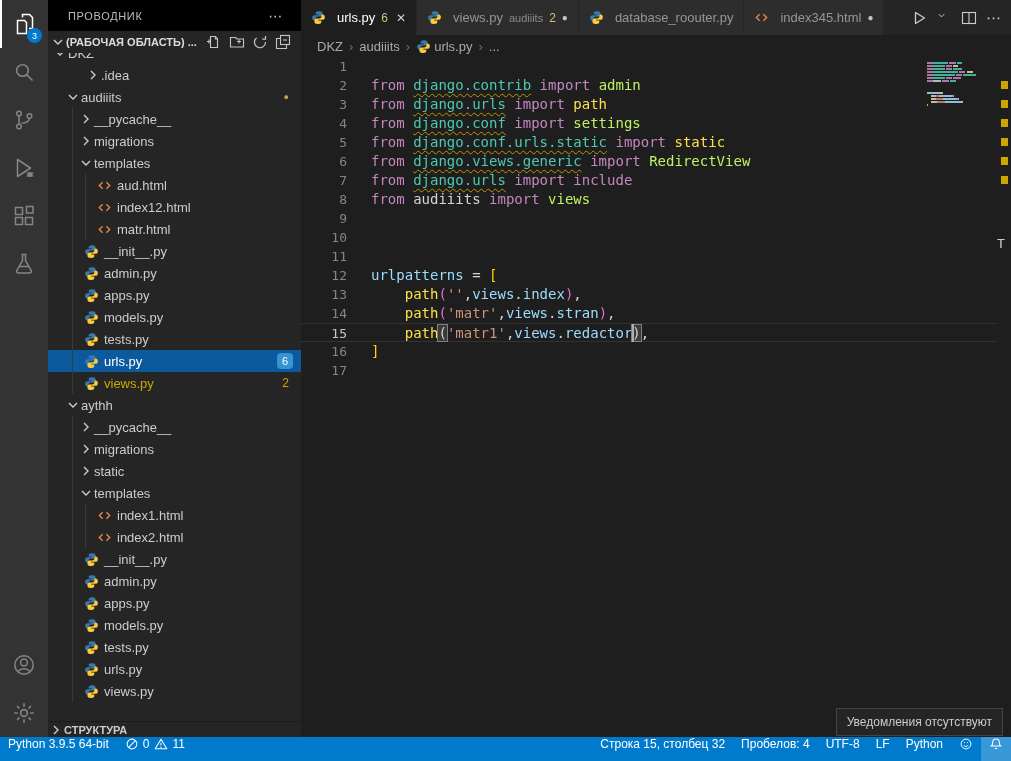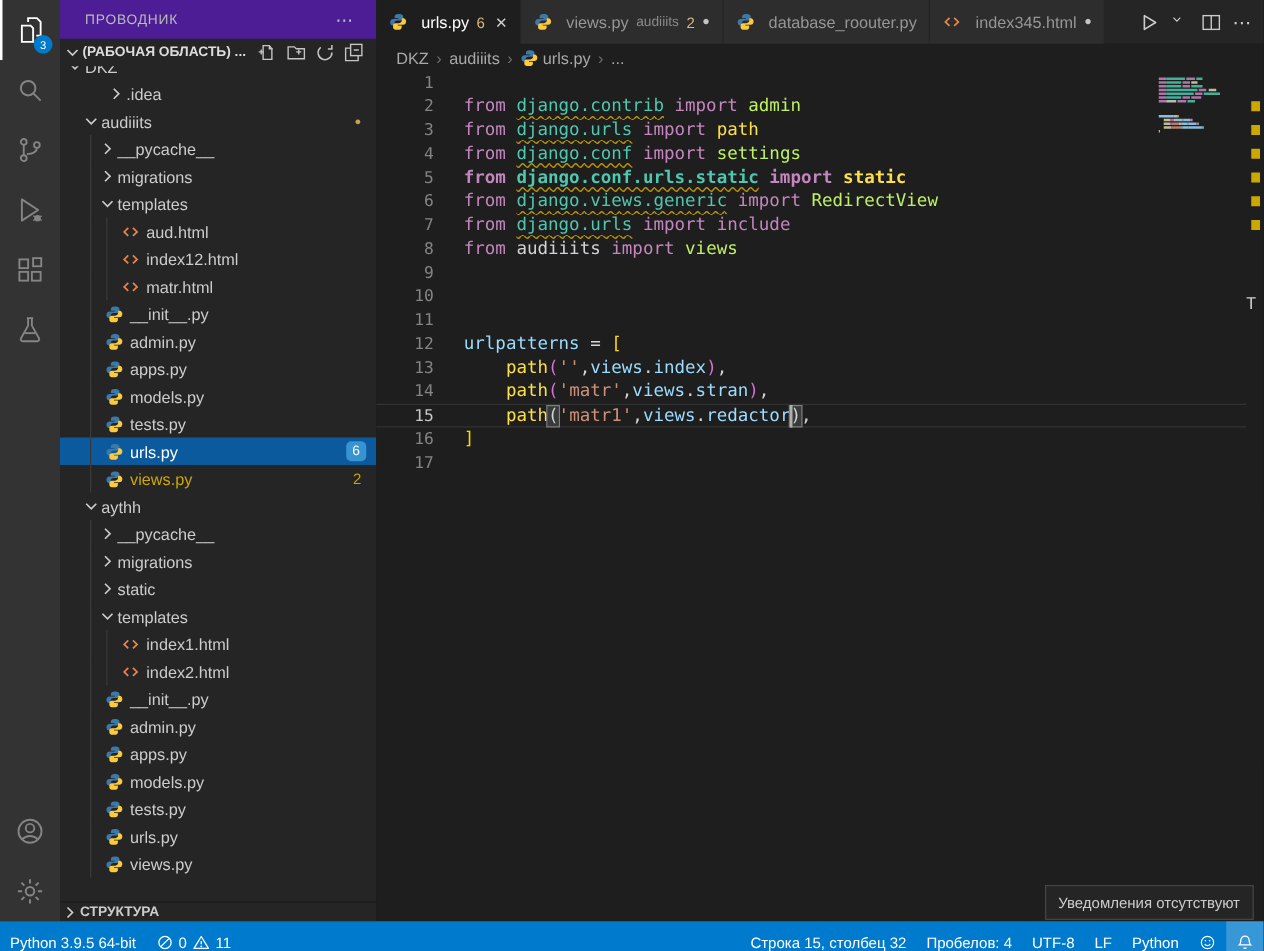--- a/index.html
+++ b/index.html
@@ -8,21 +8,21 @@
 
   
   .activity-bar{position:absolute;left:0;top:0;width:48px;height:737px;background:#333333;display:flex;flex-direction:column;align-items:stretch}
   .ab-item{width:48px;height:48px;display:flex;align-items:center;justify-content:center;color:#858585;position:relative;cursor:pointer}
   .ab-item.active{color:#ffffff;border-left:2px solid #ffffff}
   .ab-item svg{width:24px;height:24px}
   .ab-badge{position:absolute;right:6px;bottom:5px;background:#007acc;color:#fff;font-size:9px;min-width:15px;height:15px;border-radius:8px;display:flex;align-items:center;justify-content:center;padding:0 3px}
 
   
   .sidebar{position:absolute;left:48px;top:0;width:253px;height:737px;background:#252526;overflow:hidden}
-  .sb-title{height:31px;display:flex;align-items:center;justify-content:space-between;padding:0 18px 0 20px;font-size:11px;color:#bbbbbb;letter-spacing:.06em;position:relative;z-index:4;background:#4c1d95}
+  .sb-title{height:31px;display:flex;align-items:center;justify-content:space-between;padding:0 18px 0 20px;font-size:11px;color:#bbbbbb;letter-spacing:.06em;position:relative;z-index:4;background:#000000}
   .sb-more{color:#c5c5c5;cursor:pointer;font-size:14px}
   .ws-header{position:absolute;top:31px;left:0;right:0;height:22px;background:#252526;z-index:3;display:flex;align-items:center;font-size:11px;font-weight:bold;color:#dddddd;padding-left:2px}
   .ws-header .chev{color:#cccccc}
   .ws-actions{margin-left:auto;display:flex;gap:7px;padding-right:10px;color:#c5c5c5}
   .ws-actions .icon{width:16px;height:16px;cursor:pointer}
   .ws-actions svg,.chev svg{width:16px;height:16px;display:block}
   .tree{position:absolute;top:42px;left:0;right:0;z-index:1}
   .tree-row{height:22px;display:flex;align-items:center;position:relative;font-size:13px;color:#cccccc;cursor:pointer;white-space:nowrap}
   .tree-row.selected{background:#0b5a9e;color:#ffffff}
   .chev{width:16px;height:16px;flex:none;display:flex;align-items:center;justify-content:center}
@@ -76,21 +76,21 @@
   .cursor{position:absolute;top:0;width:1.5px;height:18px;background:#aeafad}
   .minimap{position:absolute;top:2px;right:14px;width:70px}
   .mm-line{height:2px;margin-bottom:1px;display:flex}
   .mm-tok{height:2px;flex:none}
   .ruler{position:absolute;top:0;right:0;width:14px;height:100%}
   .ruler-mark{position:absolute;right:3px;width:7px;background:#cca700}
   .artifact{position:absolute;left:997px;top:236px;color:#cccccc;font-size:13px;font-family:"DejaVu Sans Mono",monospace;z-index:5}
 
   
   .statusbar{position:absolute;left:0;bottom:0;width:1011px;height:24px;background:#007acc;color:#ffffff;display:flex;align-items:center;font-size:12px;z-index:6}
-  .sb-item{display:flex;align-items:flex-end;gap:5px;padding:0 8px;height:24px;cursor:pointer;white-space:nowrap}
+  .sb-item{display:flex;align-items:flex-start;gap:5px;padding:0 8px;height:24px;cursor:pointer;white-space:nowrap}
   .sb-item svg{width:14px;height:14px;display:block}
   .sb-item.highlight{background:rgba(255,255,255,.22)}
   .sb-right{margin-left:auto;display:flex;align-items:center}
   .prob-num{margin-left:-1px}
 
   .notif{position:absolute;right:8px;bottom:25px;background:#252526;border:1px solid #454545;color:#cccccc;font-size:12px;padding:6px 10px;z-index:10}
 </style>
 </head>
 <body>
 
@@ -581,21 +581,21 @@
         <span class="bc-item">
           <span>...</span>
         </span>
       </div>
     <div class="editor" id="editor">
       <div class="lines" id="lines">
           <div class="line"><span class="ln">1</span><span class="code" style="padding-left: 10px;"></span></div>
           <div class="line"><span class="ln">2</span><span class="code" style="padding-left: 10px;"><span class="tk-kw">from </span><span class="tk-modw">django.contrib</span><span class="tk-pl"> </span><span class="tk-kw">import</span><span class="tk-pl"> </span><span class="tk-mod">admin</span></span></div>
           <div class="line"><span class="ln">3</span><span class="code" style="padding-left: 10px;"><span class="tk-kw">from </span><span class="tk-modw">django.urls</span><span class="tk-pl"> </span><span class="tk-kw">import</span><span class="tk-pl"> </span><span class="tk-fn">path</span></span></div>
           <div class="line"><span class="ln">4</span><span class="code" style="padding-left: 10px;"><span class="tk-kw">from </span><span class="tk-modw">django.conf</span><span class="tk-pl"> </span><span class="tk-kw">import</span><span class="tk-pl"> </span><span class="tk-mod">settings</span></span></div>
-          <div class="line"><span class="ln">5</span><span class="code" style="padding-left: 10px; font-weight: bold;"><span class="tk-kw">from </span><span class="tk-modw">django.conf.urls.static</span><span class="tk-pl"> </span><span class="tk-kw">import</span><span class="tk-pl"> </span><span class="tk-fn">static</span></span></div>
+          <div class="line"><span class="ln">5</span><span class="code" style="padding-left: 10px;"><span class="tk-kw">from </span><span class="tk-modw">django.conf.urls.static</span><span class="tk-pl"> </span><span class="tk-kw">import</span><span class="tk-pl"> </span><span class="tk-fn">static</span></span></div>
           <div class="line"><span class="ln">6</span><span class="code" style="padding-left: 10px;"><span class="tk-kw">from </span><span class="tk-modw">django.views.generic</span><span class="tk-pl"> </span><span class="tk-kw">import</span><span class="tk-pl"> </span><span class="tk-mod">RedirectView</span></span></div>
           <div class="line"><span class="ln">7</span><span class="code" style="padding-left: 10px;"><span class="tk-kw">from </span><span class="tk-modw">django.urls</span><span class="tk-pl"> </span><span class="tk-kw">import</span><span class="tk-pl"> </span><span class="tk-kw">include</span></span></div>
           <div class="line"><span class="ln">8</span><span class="code" style="padding-left: 10px;"><span class="tk-kw">from </span><span class="tk-pl">audiiits</span><span class="tk-pl"> </span><span class="tk-kw">import</span><span class="tk-pl"> </span><span class="tk-mod">views</span></span></div>
           <div class="line"><span class="ln">9</span><span class="code" style="padding-left: 10px;"></span></div>
           <div class="line"><span class="ln">10</span><span class="code" style="padding-left: 10px;"></span></div>
           <div class="line"><span class="ln">11</span><span class="code" style="padding-left: 10px;"></span></div>
           <div class="line"><span class="ln">12</span><span class="code" style="padding-left: 10px;"><span class="tk-var">urlpatterns</span><span class="tk-pl"> = </span><span class="tk-b1">[</span></span></div>
           <div class="line"><span class="ln">13</span><span class="code" style="padding-left: 10px;"><span class="tk-pl">    </span><span class="tk-fn">path</span><span class="tk-b2">(</span><span class="tk-str">''</span><span class="tk-pl">,</span><span class="tk-var">views</span><span class="tk-pl">.</span><span class="tk-var">index</span><span class="tk-b2">)</span><span class="tk-pl">,</span></span></div>
           <div class="line"><span class="ln">14</span><span class="code" style="padding-left: 10px;"><span class="tk-pl">    </span><span class="tk-fn">path</span><span class="tk-b2">(</span><span class="tk-str">'matr'</span><span class="tk-pl">,</span><span class="tk-var">views</span><span class="tk-pl">.</span><span class="tk-var">stran</span><span class="tk-b2">)</span><span class="tk-pl">,</span></span></div>
           <div class="line active"><span class="ln">15</span><span class="code" style="padding-left: 10px;"><span class="tk-pl">    </span><span class="tk-fn">path</span><span class="tk-bm">(</span><span class="tk-str">'matr1'</span><span class="tk-pl">,</span><span class="tk-var">views</span><span class="tk-pl">.</span><span class="tk-var">redactor</span><span class="tk-bm">)</span><span class="tk-pl">,</span><span class="cursor" style="left: 271.33px;"></span></span></div>

